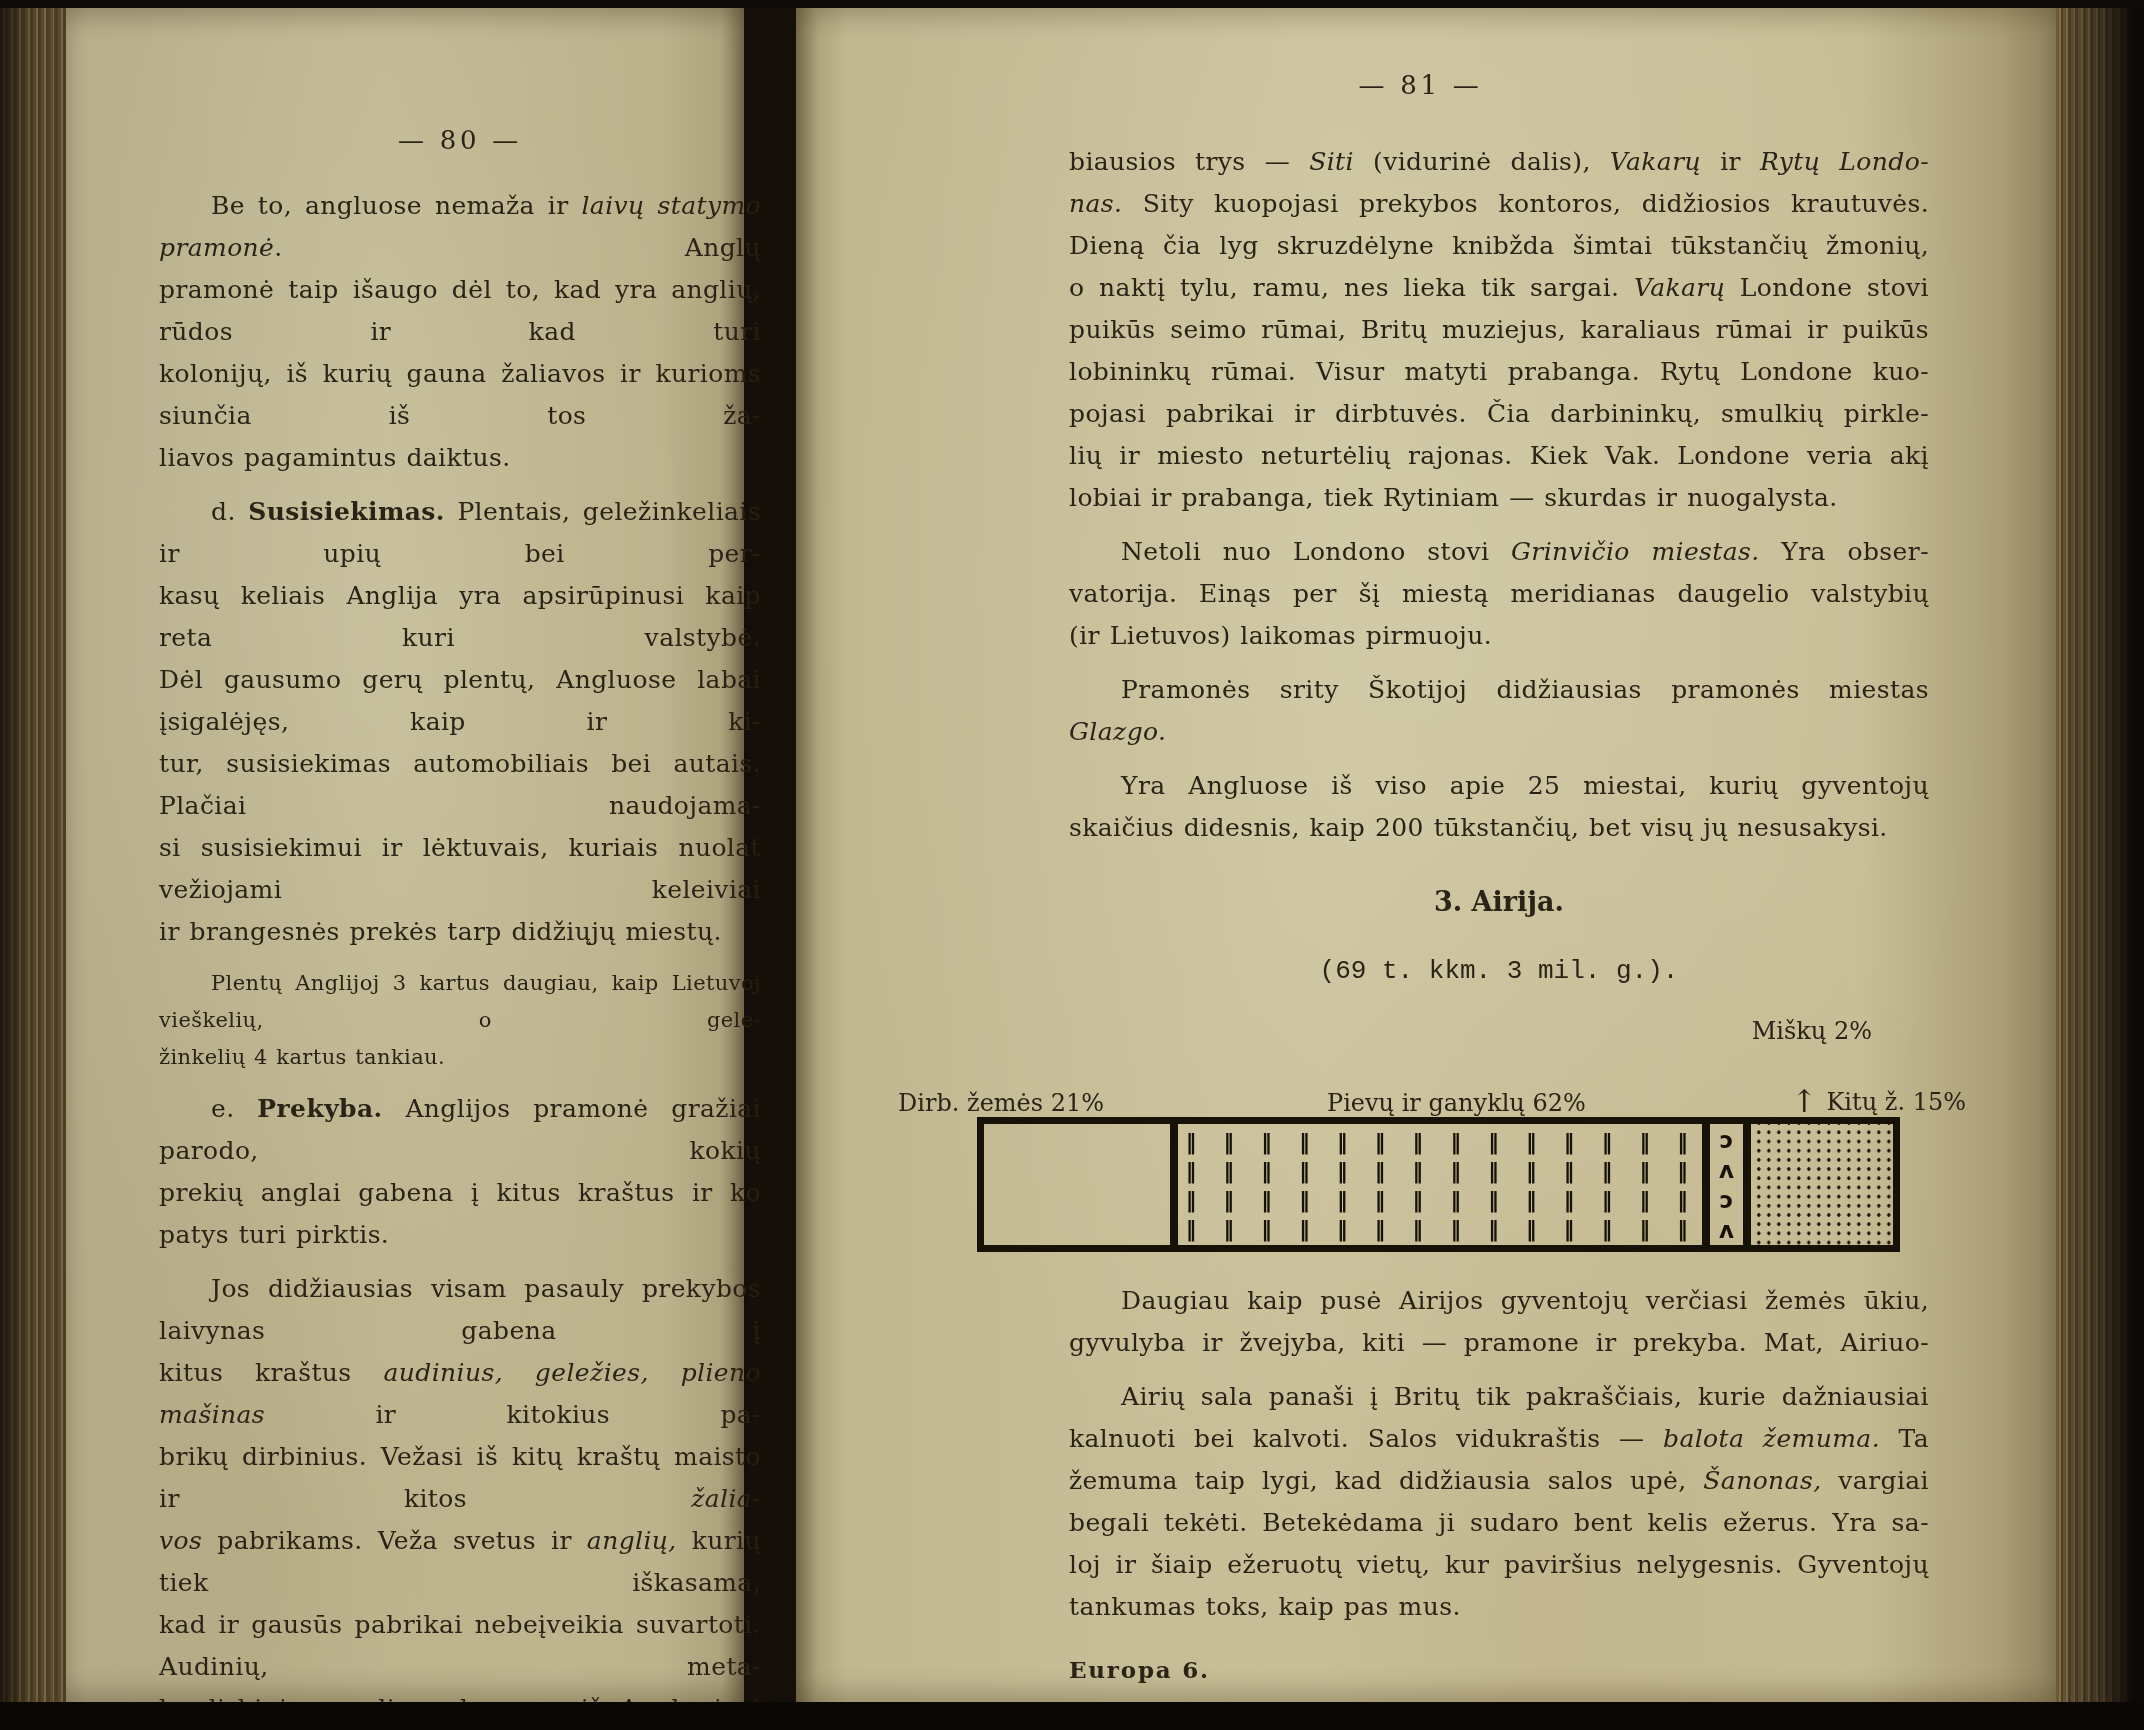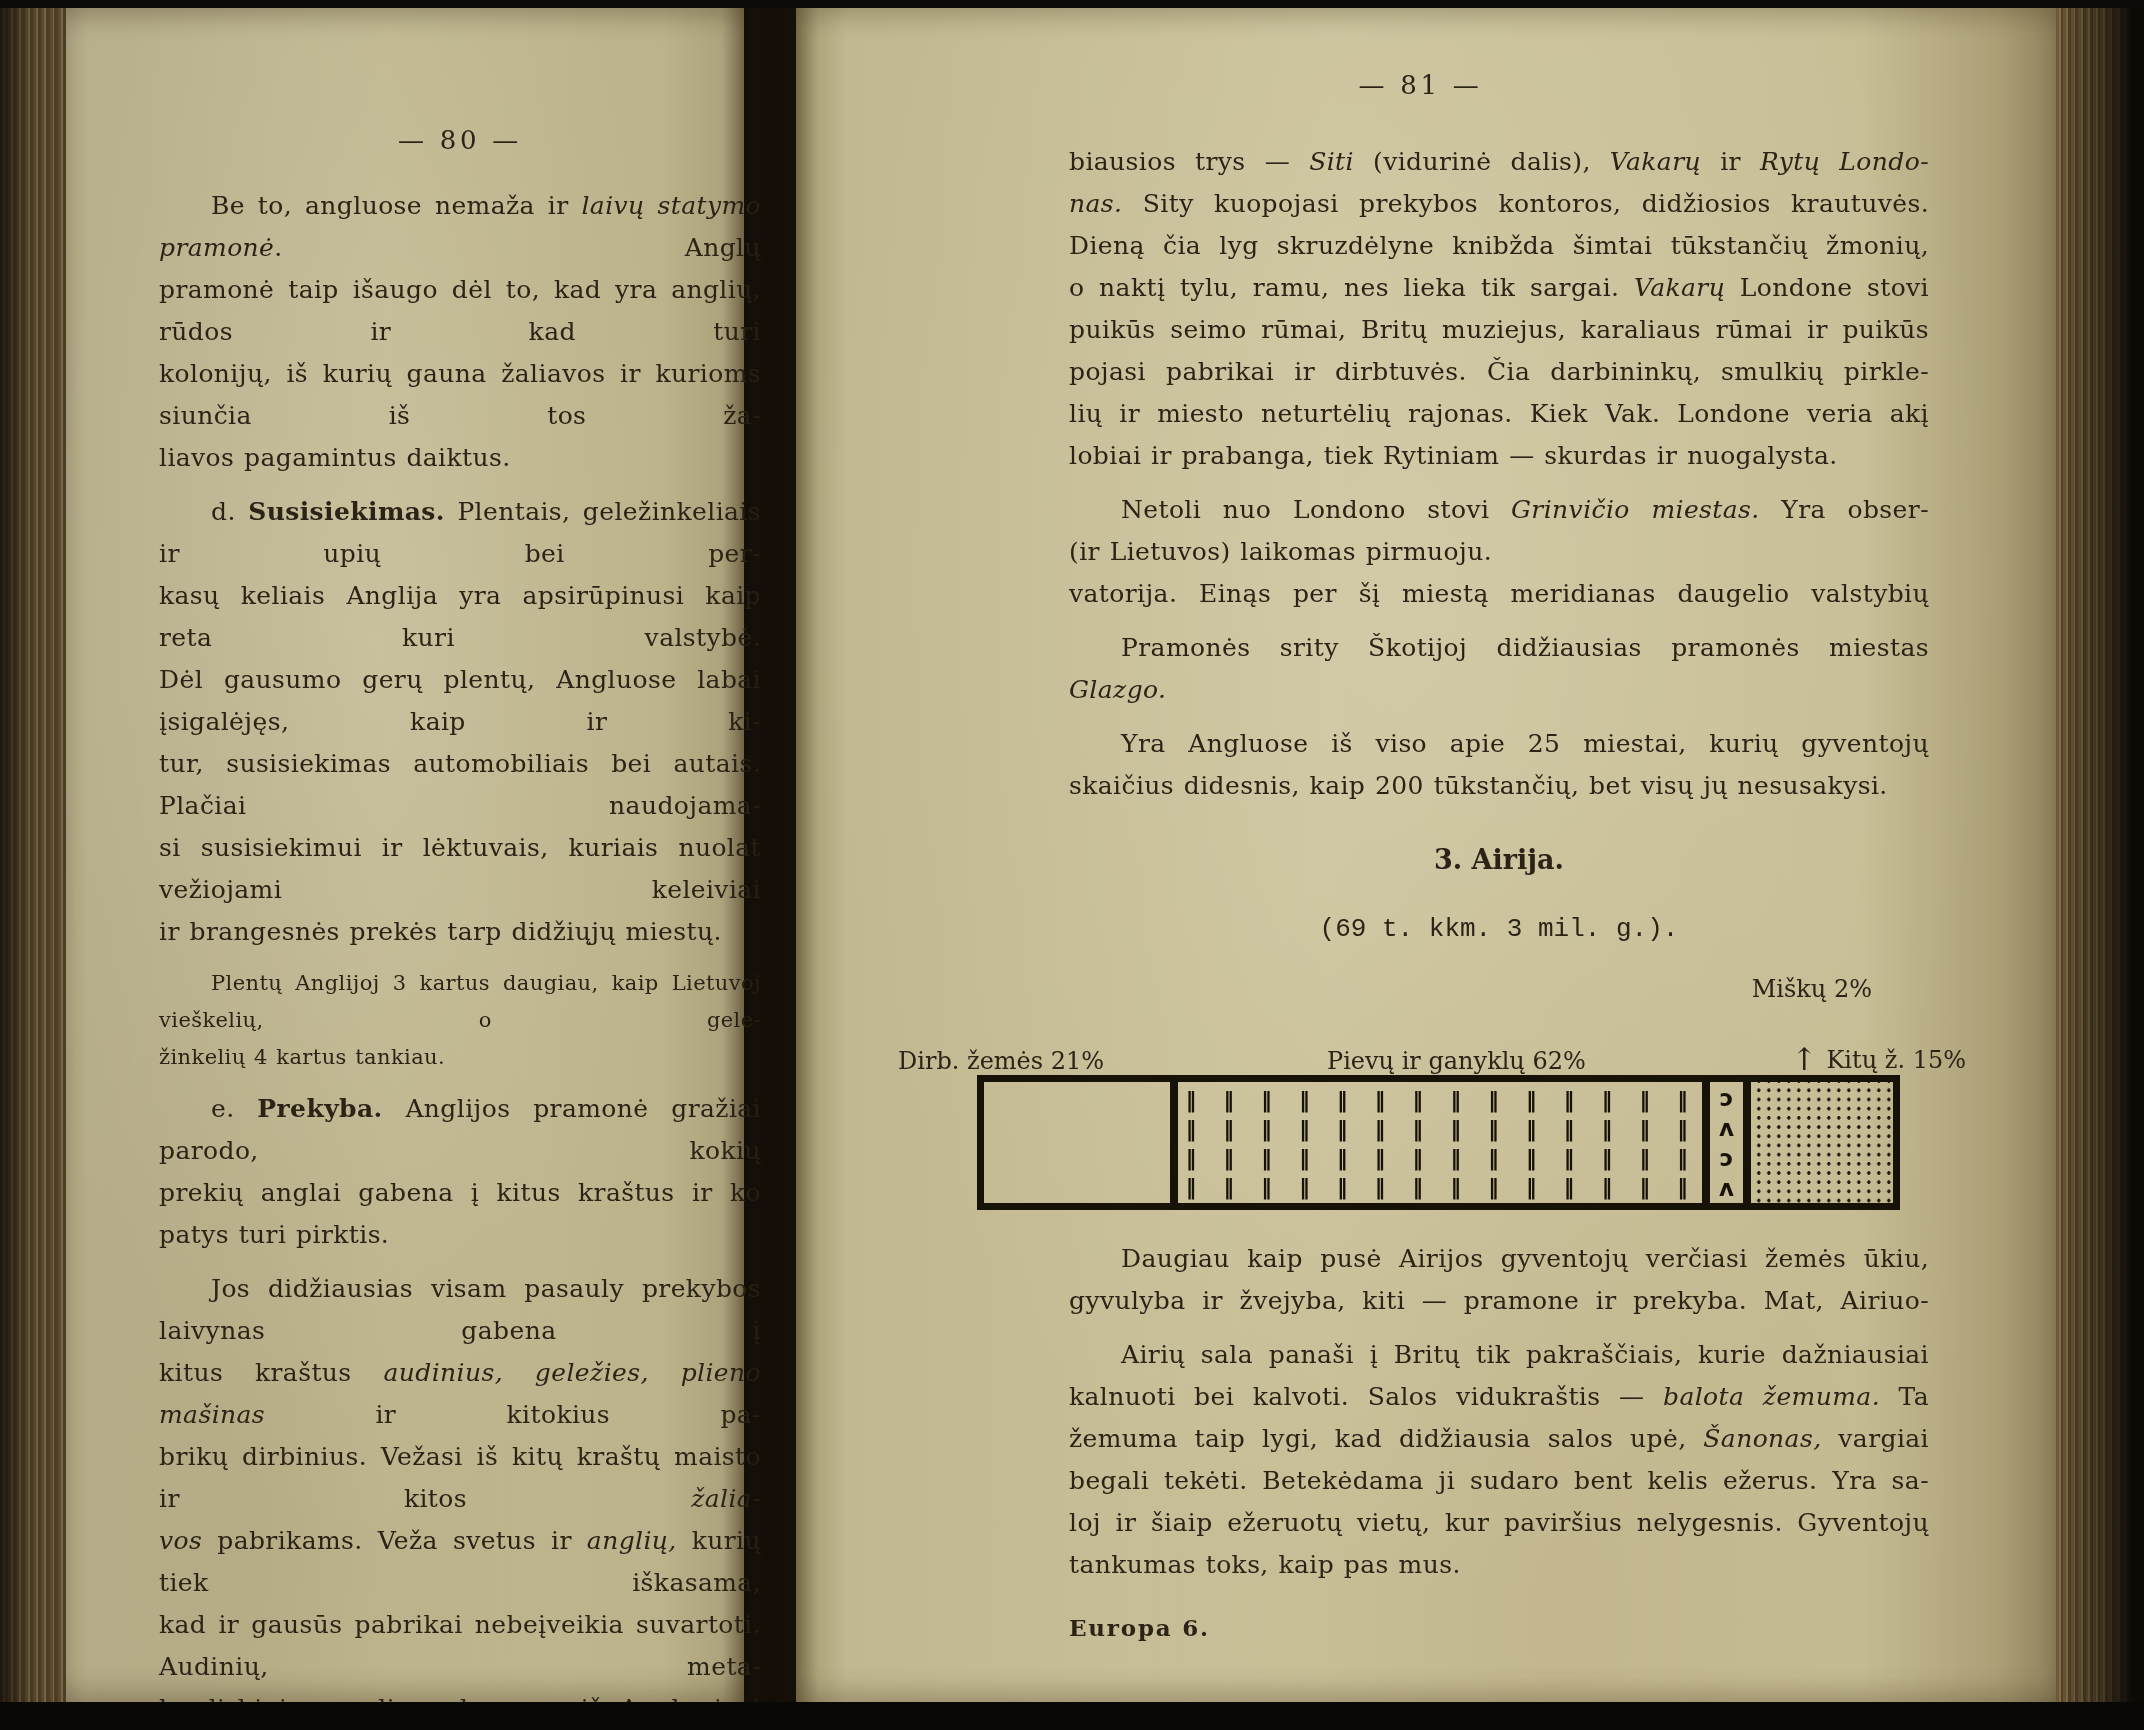--- a/index.html
+++ b/index.html
@@ -120,28 +120,29 @@
   <div class="page page-right">
     <div class="col col-right">
       <div class="pageno pageno-right">— 81 —</div>
       <div id="right-blocks-top">
           <div class="para">
             <div class="line"><span>biausios trys — </span><span class="it">Siti</span><span> (vidurinė dalis), </span><span class="it">Vakarų</span><span> ir </span><span class="it">Rytų Londo-</span></div>
             <div class="line"><span class="it">nas.</span><span> Sity kuopojasi prekybos kontoros, didžiosios krautuvės.</span></div>
             <div class="line"><span>Dieną čia lyg skruzdėlyne knibžda šimtai tūkstančių žmonių,</span></div>
             <div class="line"><span>o naktį tylu, ramu, nes lieka tik sargai. </span><span class="it">Vakarų</span><span> Londone stovi</span></div>
             <div class="line"><span>puikūs seimo rūmai, Britų muziejus, karaliaus rūmai ir puikūs</span></div>
+            <div class="line"><span>lobininkų rūmai. Visur matyti prabanga. Rytų Londone kuo-</span></div>
             <div class="line"><span>pojasi pabrikai ir dirbtuvės. Čia darbininkų, smulkių pirkle-</span></div>
             <div class="line"><span>lių ir miesto neturtėlių rajonas. Kiek Vak. Londone veria akį</span></div>
             <div class="line endline"><span>lobiai ir prabanga, tiek Rytiniam — skurdas ir nuogalysta.</span></div>
           </div>
           <div class="para">
             <div class="line first"><span>Netoli nuo Londono stovi </span><span class="it">Grinvičio miestas.</span><span> Yra obser-</span></div>
+            <div class="line"><span>vatorija. Einąs per šį miestą meridianas daugelio valstybių</span></div>
             <div class="line endline"><span>(ir Lietuvos) laikomas pirmuoju.</span></div>
-            <div class="line"><span>vatorija. Einąs per šį miestą meridianas daugelio valstybių</span></div>
           </div>
           <div class="para">
             <div class="line first"><span>Pramonės srity Škotijoj didžiausias pramonės miestas</span></div>
             <div class="line endline"><span class="it">Glazgo.</span></div>
           </div>
           <div class="para">
             <div class="line first"><span>Yra Angluose iš viso apie 25 miestai, kurių gyventojų</span></div>
             <div class="line endline"><span>skaičius didesnis, kaip 200 tūkstančių, bet visų jų nesusakysi.</span></div>
           </div>
         </div>

